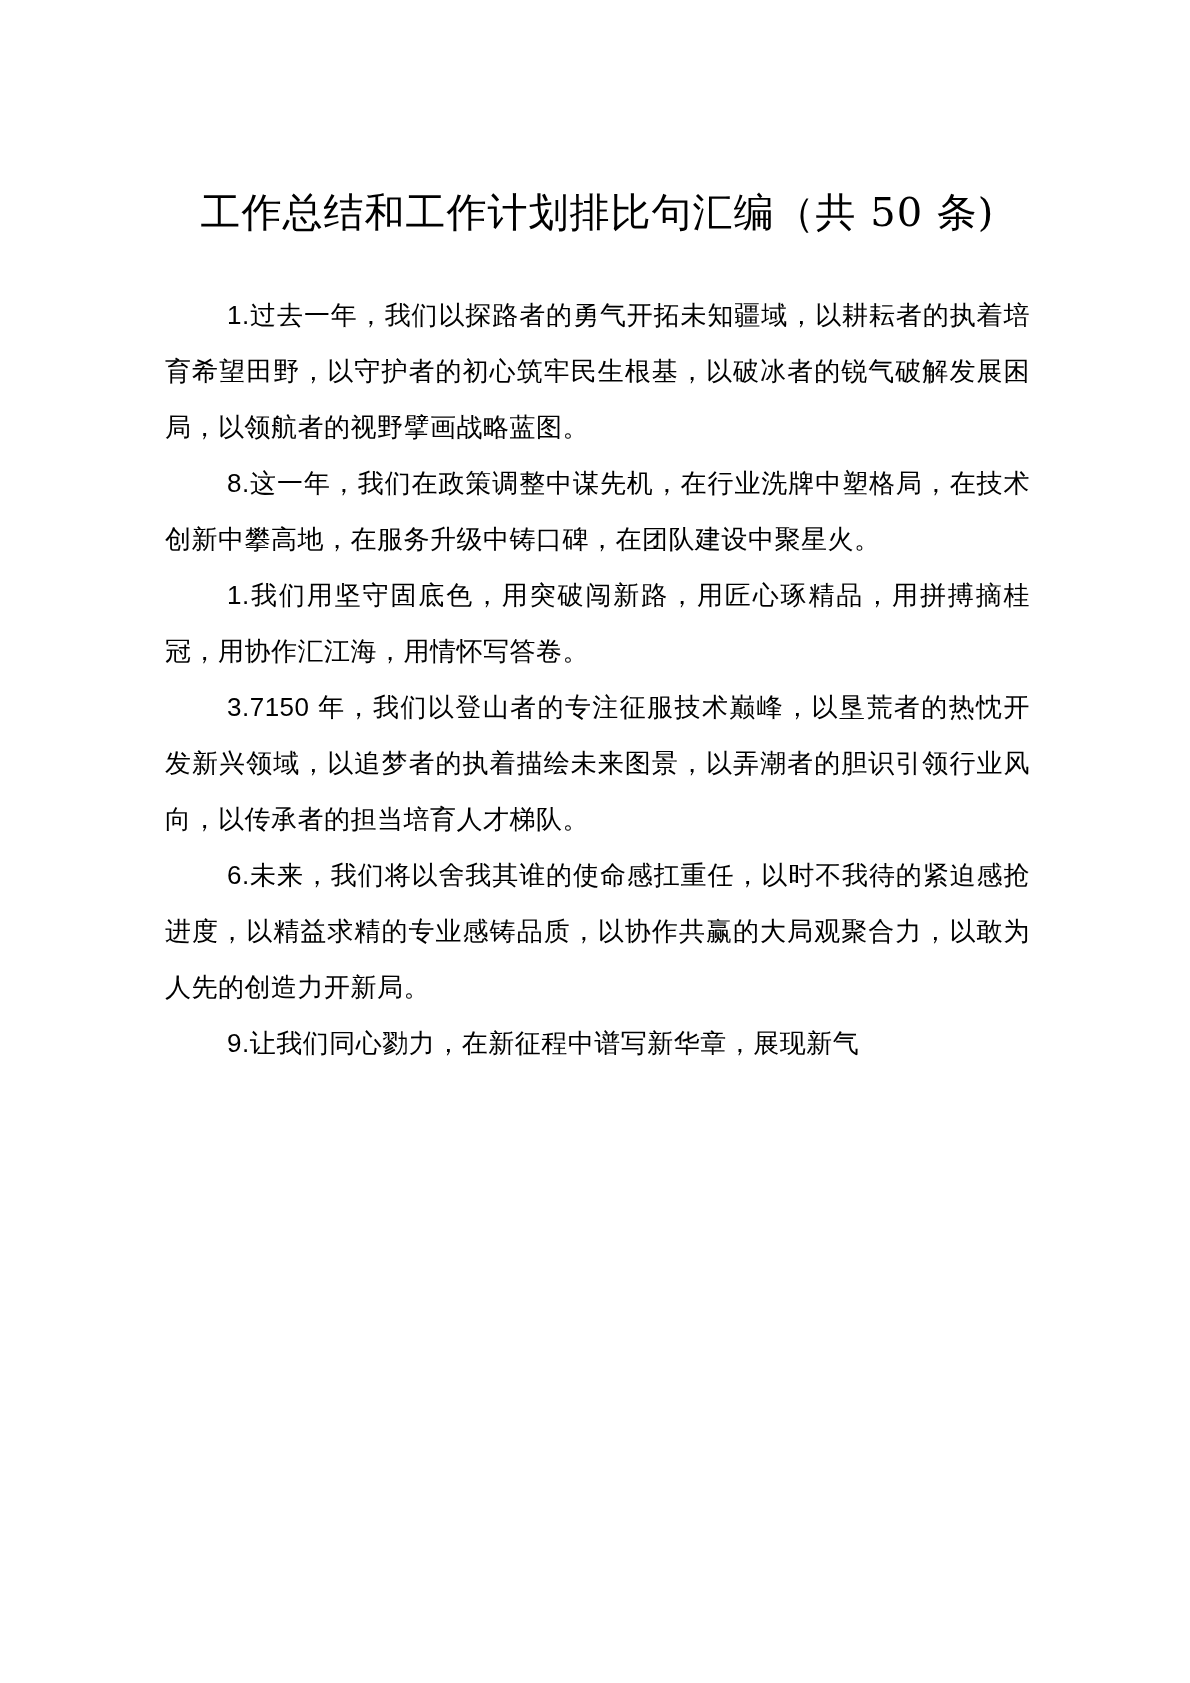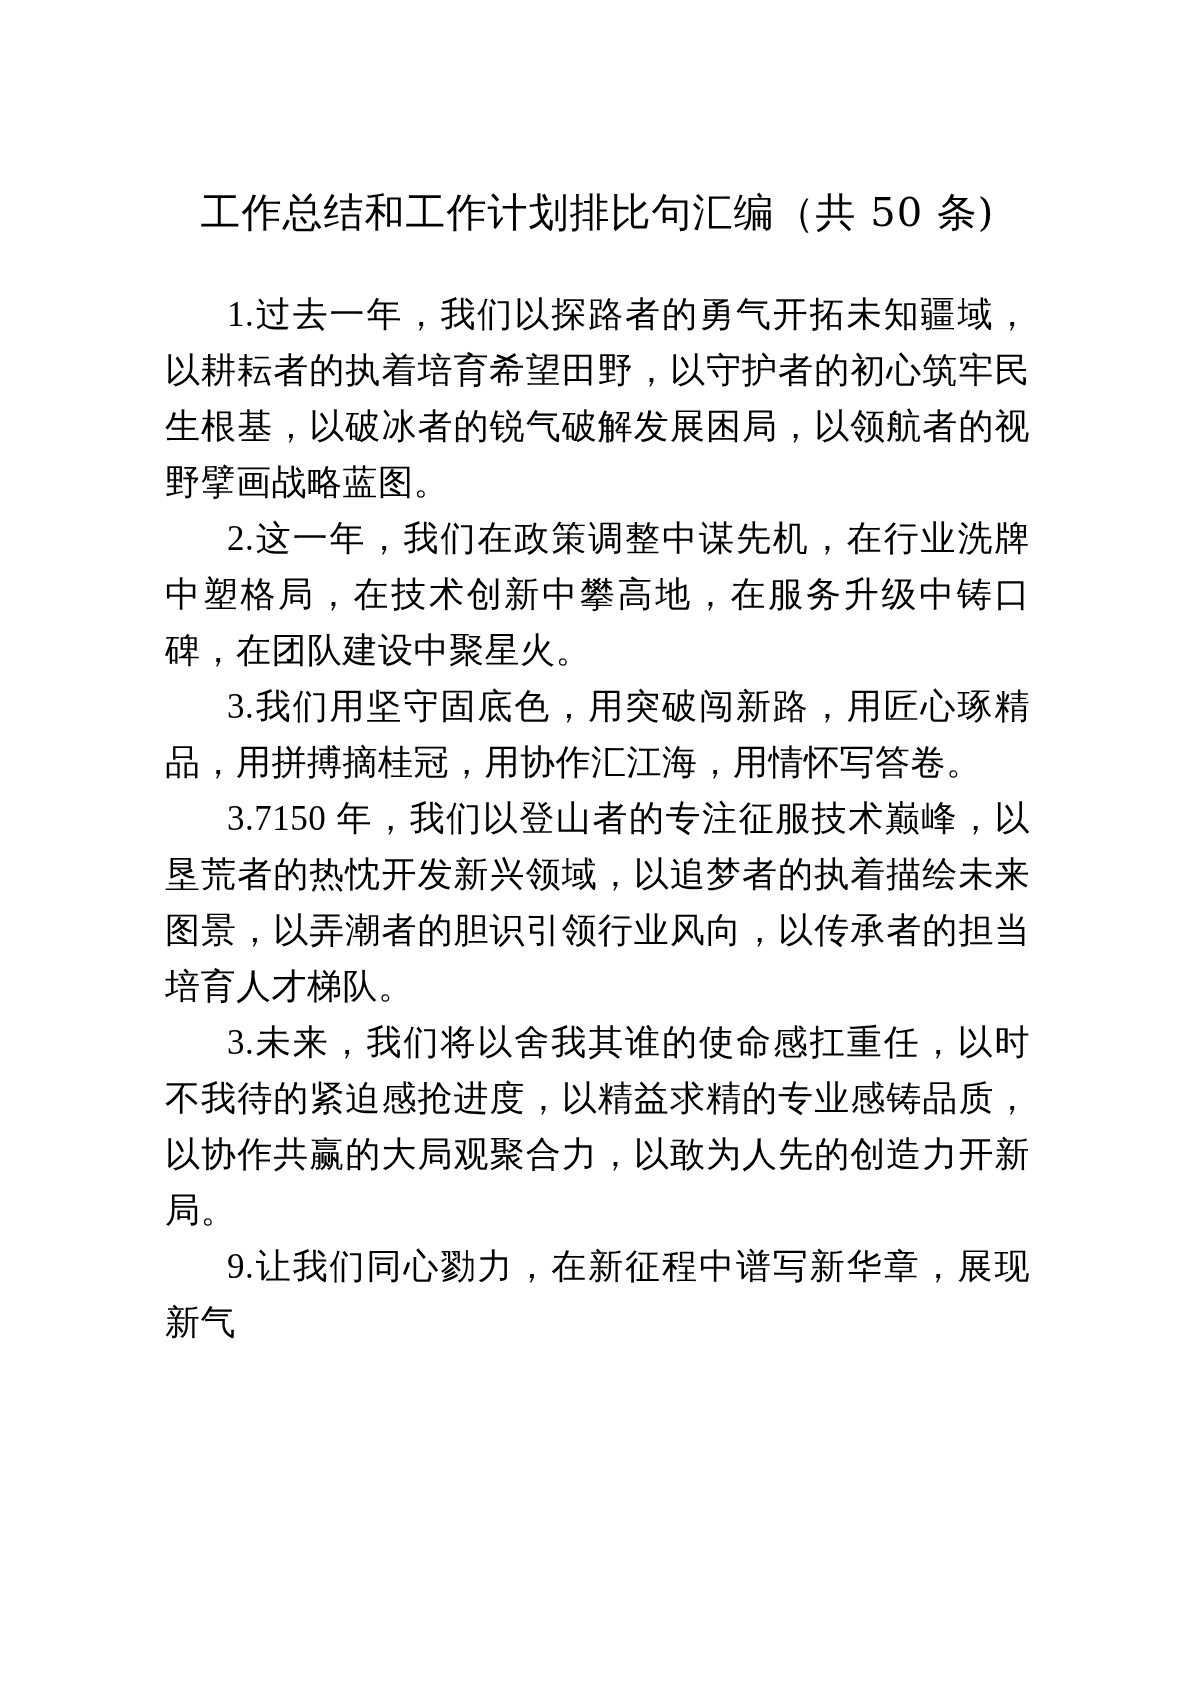--- a/index.html
+++ b/index.html
@@ -25,41 +25,41 @@
     font-family: "DejaVu Serif", "Liberation Serif", serif;
     font-size: 40px;
     line-height: 1.35;
     text-align: center;
     font-weight: normal;
     letter-spacing: 1px;
     margin: 0 0 48px 0;
     white-space: nowrap;
   }
   .body-text {
-    font-family: Liberation Serif, serif;
-    font-size: 35px;
+    font-family: Liberation Sans, sans-serif;
+    font-size: 26px;
     line-height: 56px;
     text-align: justify;
     text-justify: inter-ideograph;
     letter-spacing: 0.5px;
   }
   .para {
     margin: 0;
     text-indent: 62px;
   }
 </style>
 </head>
 <body>
 
 <div class="page">
 
   <h1 class="doc-title">工作总结和工作计划排比句汇编（共 50 条)</h1>
 
   <div class="body-text">
     <p class="para">1.过去一年，我们以探路者的勇气开拓未知疆域，以耕耘者的执着培育希望田野，以守护者的初心筑牢民生根基，以破冰者的锐气破解发展困局，以领航者的视野擘画战略蓝图。</p>
-    <p class="para">2.这一年，我们在政策调整中谋先机，在行业洗牌中塑格局，在技术创新中攀高地，在服务升级中铸口碑，在团队建设中聚星火。</p>
-    <p class="para">3.我们用坚守固底色，用突破闯新路，用匠心琢精品，用拼搏摘桂冠，用协作汇江海，用情怀写答卷。</p>
+    <p class="para">8.这一年，我们在政策调整中谋先机，在行业洗牌中塑格局，在技术创新中攀高地，在服务升级中铸口碑，在团队建设中聚星火。</p>
+    <p class="para">1.我们用坚守固底色，用突破闯新路，用匠心琢精品，用拼搏摘桂冠，用协作汇江海，用情怀写答卷。</p>
     <p class="para">3.7150 年，我们以登山者的专注征服技术巅峰，以垦荒者的热忱开发新兴领域，以追梦者的执着描绘未来图景，以弄潮者的胆识引领行业风向，以传承者的担当培育人才梯队。</p>
-    <p class="para">3.未来，我们将以舍我其谁的使命感扛重任，以时不我待的紧迫感抢进度，以精益求精的专业感铸品质，以协作共赢的大局观聚合力，以敢为人先的创造力开新局。</p>
+    <p class="para">6.未来，我们将以舍我其谁的使命感扛重任，以时不我待的紧迫感抢进度，以精益求精的专业感铸品质，以协作共赢的大局观聚合力，以敢为人先的创造力开新局。</p>
     <p class="para">9.让我们同心勠力，在新征程中谱写新华章，展现新气</p>
   </div>
 
 </div>
 
 </body></html>

